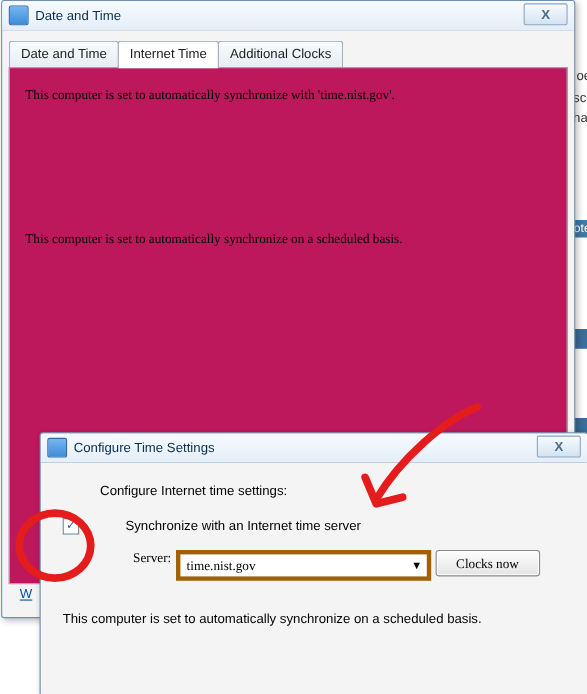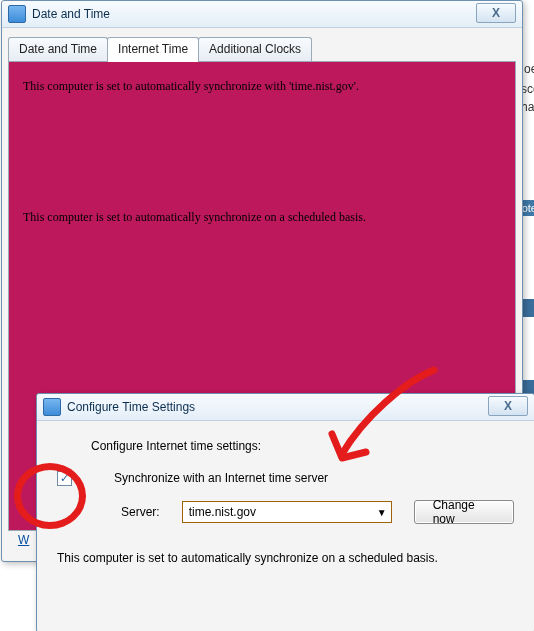--- a/index.html
+++ b/index.html
@@ -93,24 +93,24 @@
     linear-gradient(90deg,#2a6fd6 50%,#f7c22a 50%);
   clip-path:polygon(50% 100%,0 60%,0 0,100% 0,100% 60%);
 }
 .change-settings-row{position:absolute;right:14px;bottom:110px;}
 .link{color:#064fa0;text-decoration:underline;cursor:pointer;}
 .settings-body{padding:18px 20px 10px 20px;}
 .row{display:flex;align-items:flex-start;margin:6px 0;}
 .chk{width:13px;height:13px;border:1px solid #6f8aa3;background:#fff;display:inline-flex;align-items:center;justify-content:center;margin-right:8px;}
 .chk.checked::after{content:"✓";font-size:11px;color:#2b5f9e;line-height:1;}
 .label{font-size:12px;margin-left:34px;}
-.server-row{margin-top:14px;display:flex;align-items:center;gap:22px;margin-left:30px;}
+.server-row{margin-top:14px;display:flex;gap:4px;margin-left:30px;font-family:Liberation Serif, serif;}
 .combo{
   width:214px;height:20px;
-  border:1px solid #a16207;
+  border:4px solid #a16207;
   background:#fff;
   display:flex;align-items:center;justify-content:space-between;
   padding:0 4px 0 6px;
   font-size:12px;
 }
 .combo .arrow{font-size:10px;color:#000;}
 .status-text{margin-top:26px;font-size:12px;line-height:1.4;}
 
 .annot{position:absolute;z-index:10;pointer-events:none;}
 .ellipse{
@@ -179,21 +179,21 @@
       <span class="label">Synchronize with an Internet time server</span>
     </div>
 
     <div class="server-row">
       <span class="label">Server:</span>
       <div class="combo">
         <span>time.nist.gov</span>
         <span class="arrow">▼</span>
       </div>
       <div class="btn" style="padding:0 18px;">
-        <span>Change now</span>
+        <span>Clocks now</span>
       </div>
     </div>
 
     <p class="status-text">This computer is set to automatically synchronize on a scheduled basis.</p>
   </div>
 </div>
 
 <div class="annot ellipse"></div>
 <svg class="annot arrow-svg" viewBox="0 0 150 120">
   <path d="M110 8 C 80 20, 40 55, 18 92" stroke="#e41c1c" stroke-width="7" fill="none" stroke-linecap="round"></path>

